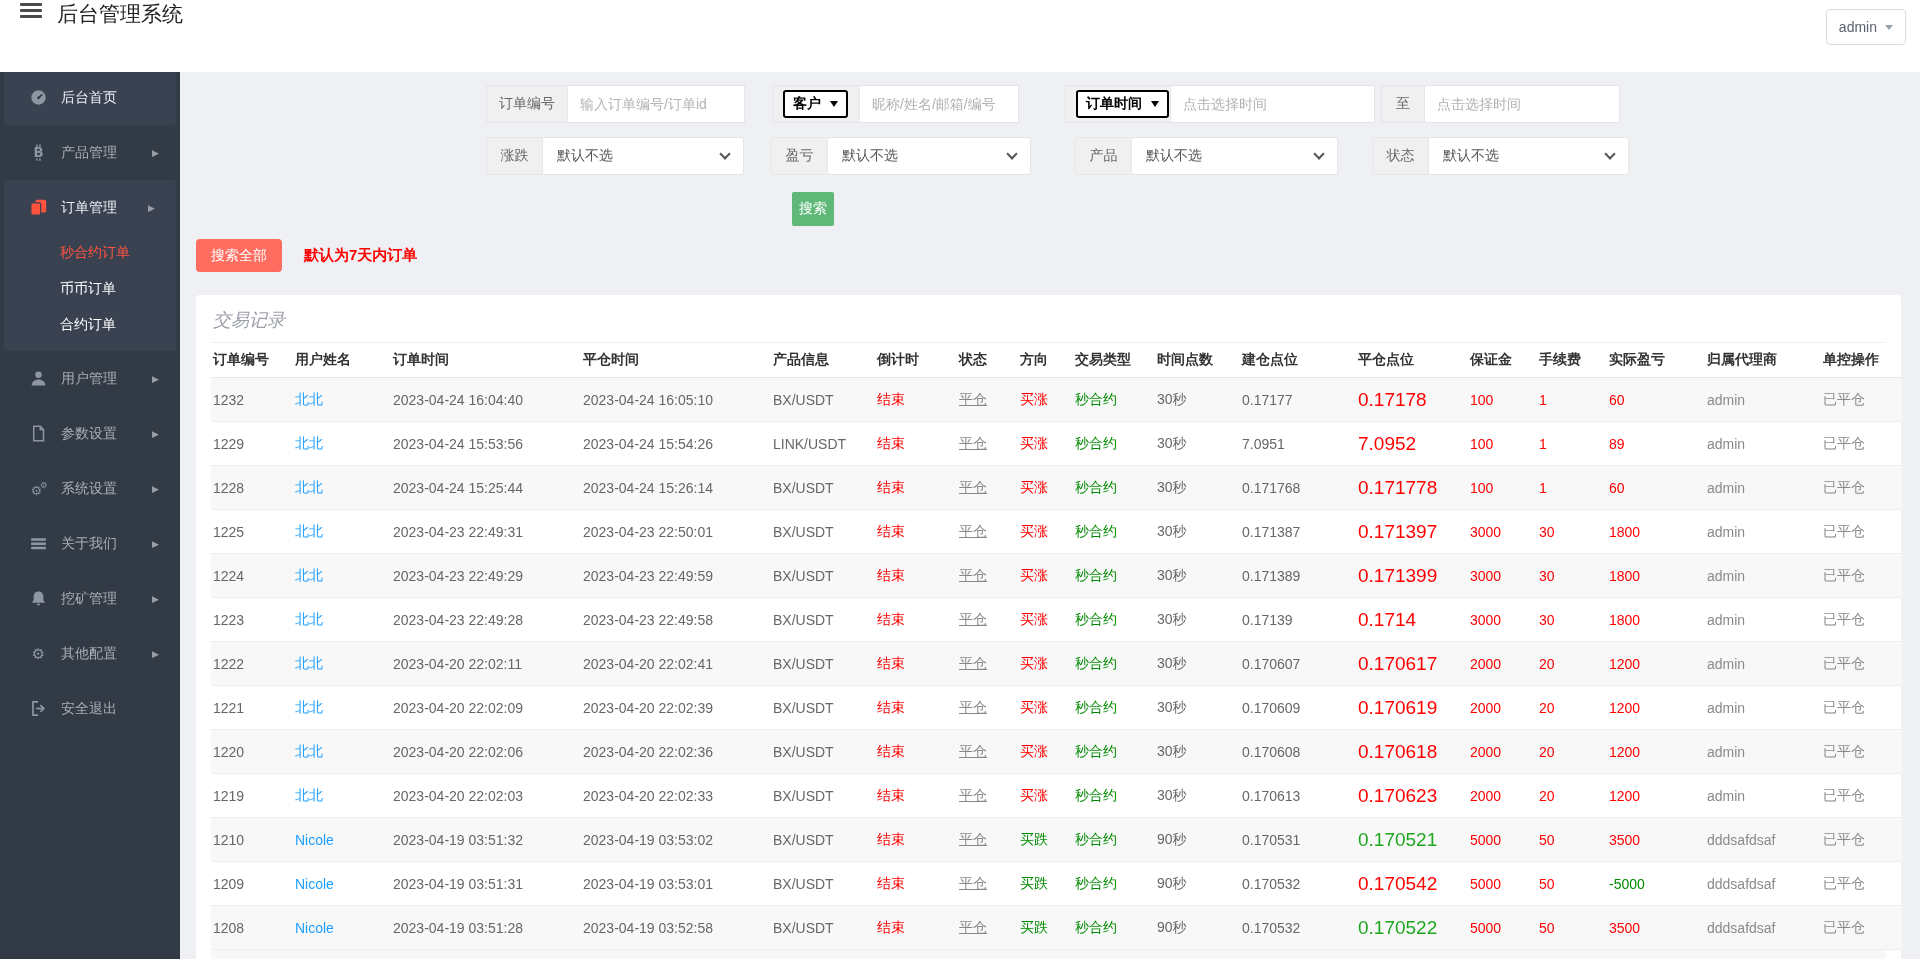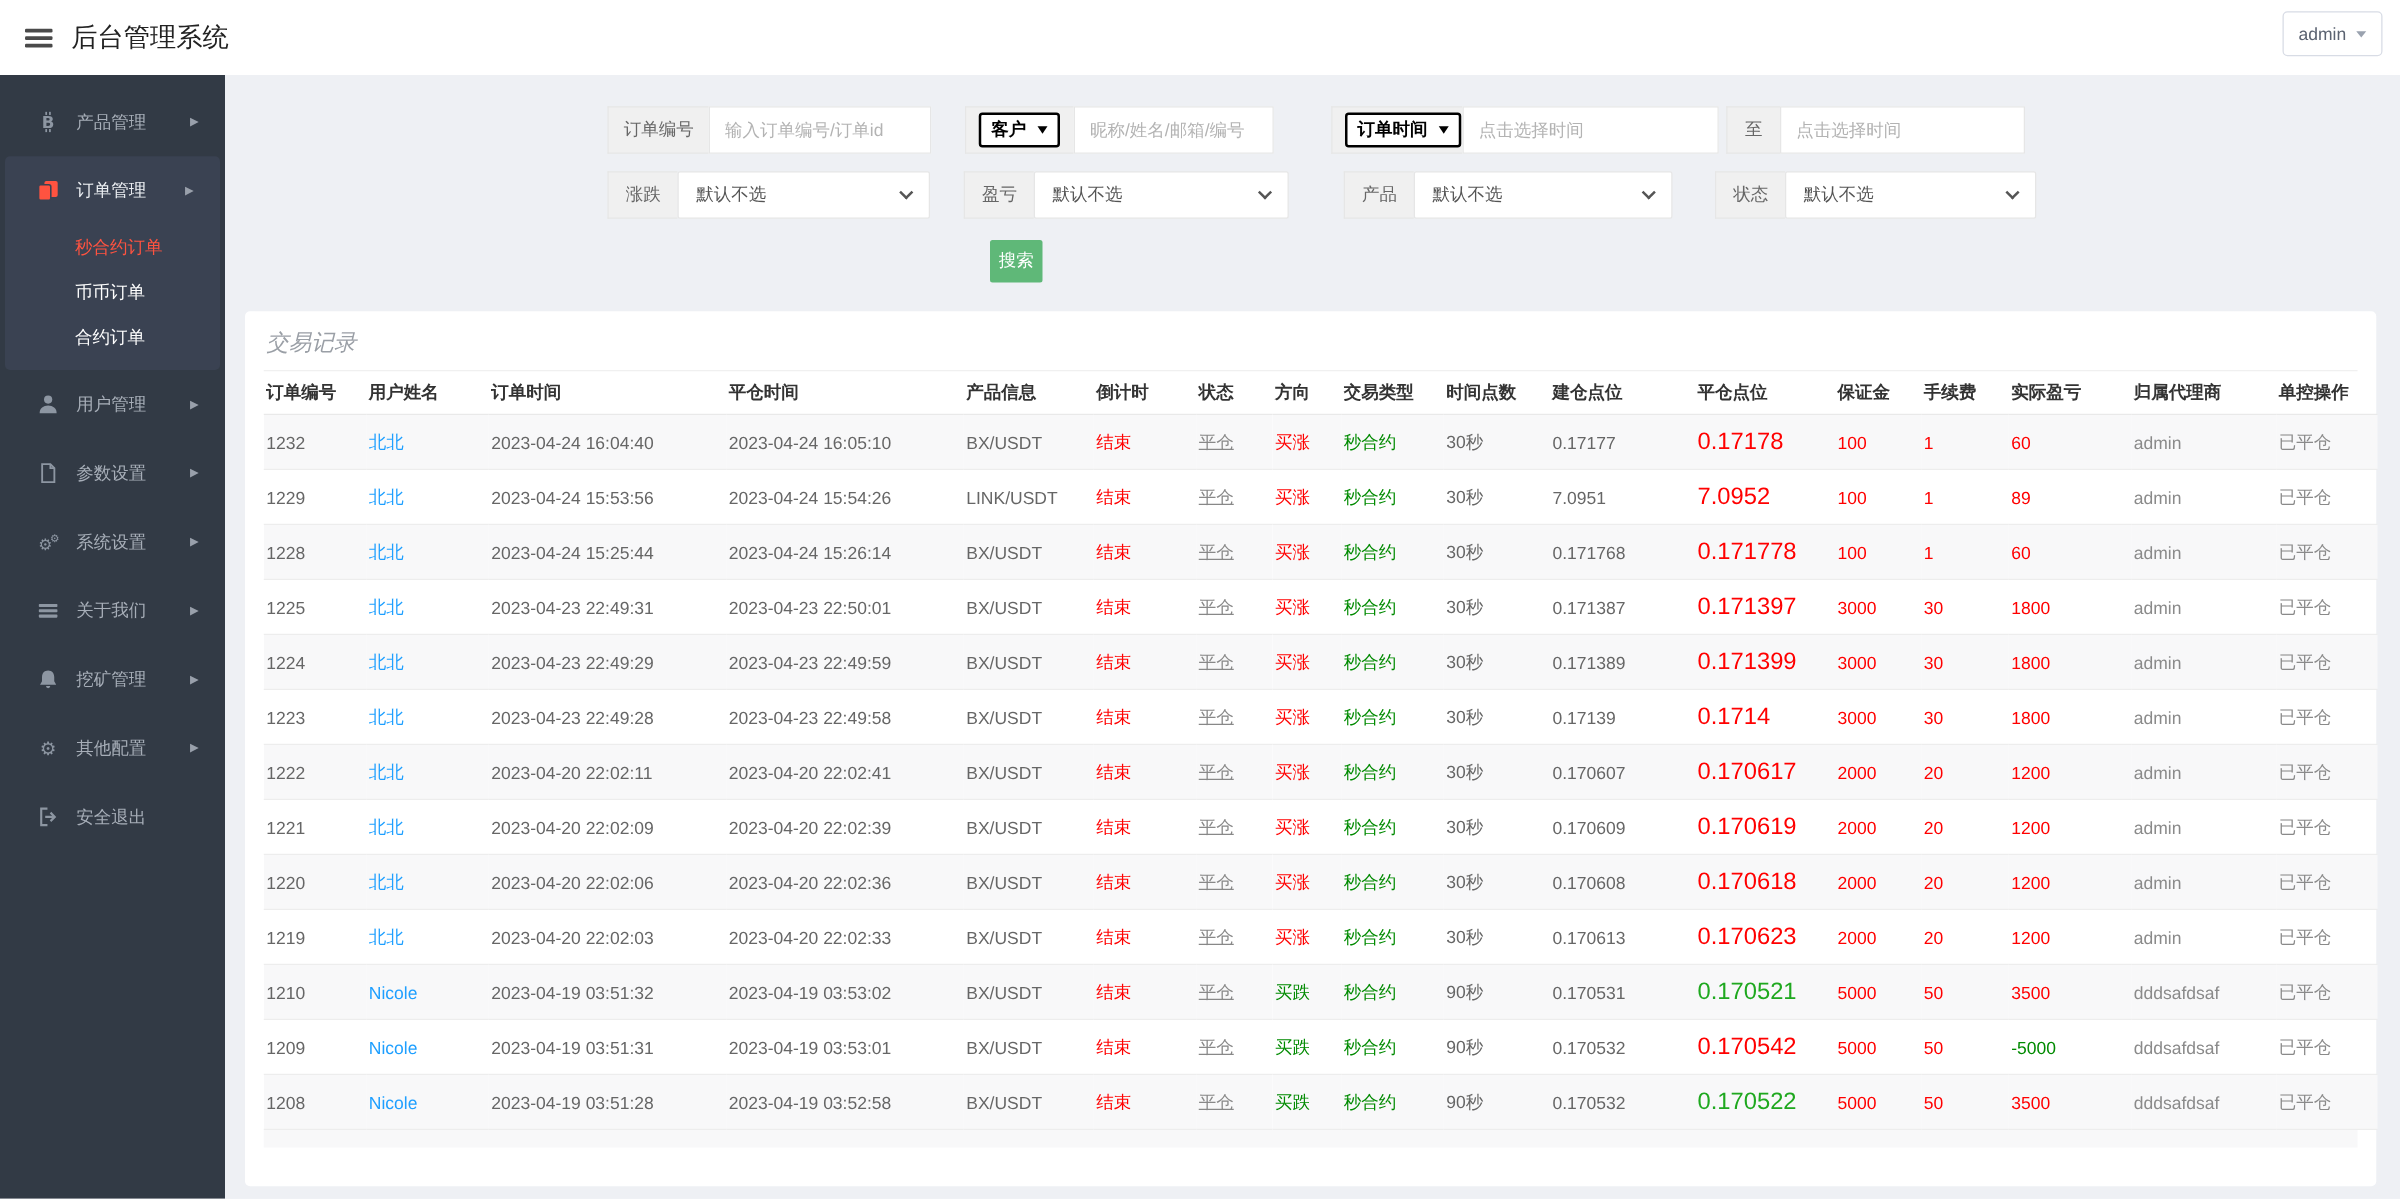--- a/index.html
+++ b/index.html
@@ -6,21 +6,21 @@
     --c-red:#ff0000; --c-green:#008a00; --c-point-green:#1fa81f; --c-blue:#1e9fff;
     --c-btn-green:#5fb878; --c-btn-red:#ff6d60; --c-active-red:#ff5340;
     --sidebar-bg:#323a45; --sidebar-group:#3a4252;
   }
   *{margin:0;padding:0;box-sizing:border-box;}
   body{
     width:1920px;height:959px;overflow:hidden;position:relative;
     background:#eef0f4;font-family:"Liberation Sans","DejaVu Sans",sans-serif;
   }
   
-  .header{position:absolute;top:0;left:0;right:0;height:60px;background:#fff;z-index:5;display:flex;align-items:center;}
+  .header{position:absolute;top:0;left:0;right:0;height:72px;background:#fff;z-index:5;display:flex;}
   .hamburger{margin-left:20px;width:22px;cursor:pointer;}
   .hamburger span{display:block;height:3px;background:#4a4a4a;margin:3px 0;border-radius:1px;}
   .app-title{margin-left:15px;font-size:21px;color:#222;}
   .user-dropdown{position:absolute;right:14px;top:9px;height:36px;border:1px solid #d8dce5;border-radius:4px;
     display:flex;align-items:center;padding:0 12px;font-size:14px;color:#5a6270;gap:8px;cursor:pointer;background:#fff;}
   .caret-down{width:0;height:0;border-left:4px solid transparent;border-right:4px solid transparent;border-top:5px solid #9aa2af;}
   
   .sidebar{position:absolute;top:56px;left:0;bottom:0;width:180px;background:var(--sidebar-bg);padding-top:14px;}
   .side-item{height:55px;display:flex;align-items:center;padding-left:30px;color:#a7aeb8;font-size:14px;position:relative;cursor:pointer;}
   .side-item .icon{width:20px;margin-right:11px;display:flex;align-items:center;}
@@ -85,20 +85,32 @@
       <span></span>
     </div>
   <div class="app-title">后台管理系统</div>
   <div class="user-dropdown">
     <span>admin</span>
     <span class="caret-down"></span>
   </div>
 </div>
 
 <div class="sidebar" id="sidebar">
+    <div class="side-block" style="padding-bottom: 0px;">
+      <div class="side-item">
+        <span class="icon">
+          <svg width="17" height="17" viewBox="0 0 16 16">
+            <circle cx="8" cy="8" r="6.8" fill="#8d96a2"></circle>
+            <line x1="8" y1="8.3" x2="11.6" y2="5" stroke="#323a45" stroke-width="1.5"></line>
+            <circle cx="8" cy="8.3" r="1.3" fill="#323a45"></circle>
+          </svg>
+        </span>
+        <span class="label">后台首页</span>
+      </div>
+    </div>
     <div class="side-item">
       <span class="icon">
         <svg width="17" height="17" viewBox="0 0 16 16">
           <text x="8" y="12.6" text-anchor="middle" font-size="12.5" font-weight="bold" fill="#8d96a2" font-family="DejaVu Sans,sans-serif">B</text>
           <rect x="5.9" y="0.4" width="1.3" height="2.4" fill="#8d96a2"></rect>
           <rect x="8.7" y="0.4" width="1.3" height="2.4" fill="#8d96a2"></rect>
           <rect x="5.9" y="13.4" width="1.3" height="2.4" fill="#8d96a2"></rect>
           <rect x="8.7" y="13.4" width="1.3" height="2.4" fill="#8d96a2"></rect>
         </svg>
       </span>
@@ -251,20 +263,24 @@
         <div class="select-box" style="width:201px;">
           <span>默认不选</span>
           <span class="chevron"></span>
         </div>
       </div>
     </div>
 
     <button class="search-btn">搜索</button>
   </div>
 
+  <div class="action-row">
+    <button class="search-all-btn">搜索全部</button>
+    <span class="notice">默认为7天内订单</span>
+  </div>
 
   <div class="panel">
     <div class="panel-title">交易记录</div>
     <table>
       <colgroup id="table-cols">
           <col style="width: 82px;">
           <col style="width: 98px;">
           <col style="width: 190px;">
           <col style="width: 190px;">
           <col style="width: 104px;">

